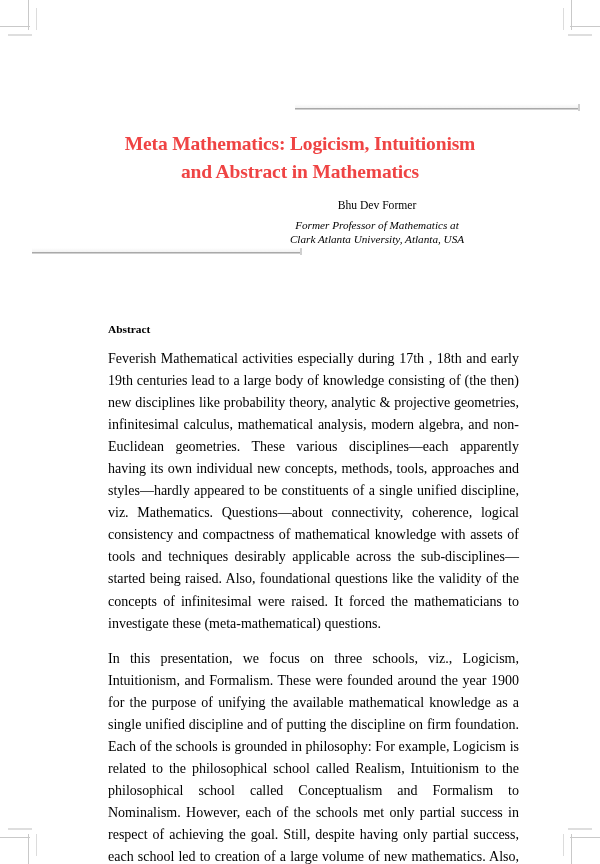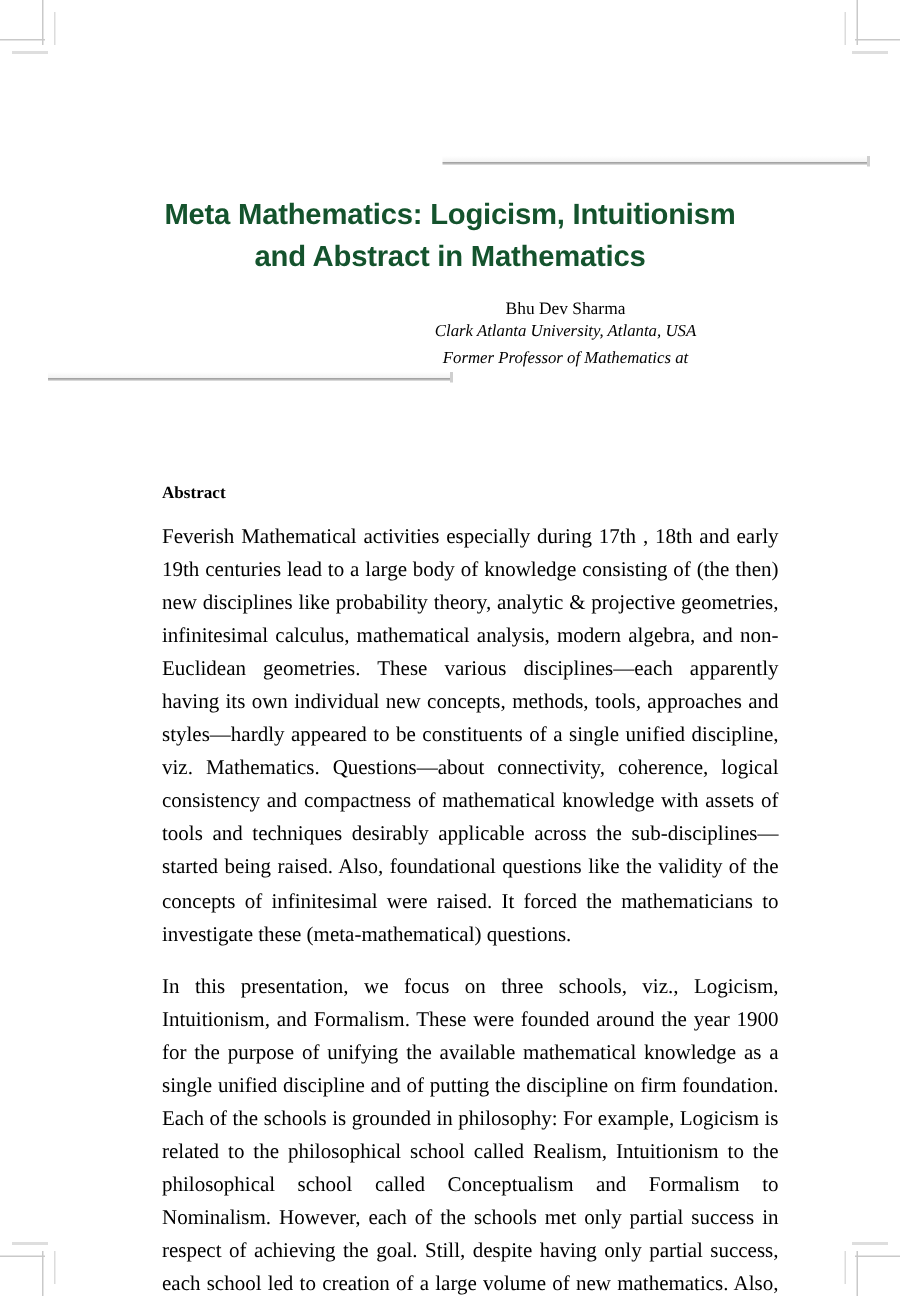--- a/index.html
+++ b/index.html
@@ -125,26 +125,26 @@
 
   
   .title-block {
     position: absolute;
     left: 60px;
     top: 130px;
     width: 480px;
     text-align: center;
   }
   .doc-title {
-    font-family: Liberation Sans, sans-serif;
+    font-family: Liberation Serif, serif;
     font-weight: bold;
     font-size: 19.5px;
     line-height: 1.42;
     letter-spacing: -0.15px;
-    color: #14532d;
+    color: #ef4444;
     margin: 0;
   }
 
   
   .author-block {
     position: absolute;
     left: 246px;
     top: 199px;
     width: 262px;
     text-align: center;
@@ -228,23 +228,23 @@
     <div class="bar"></div>
     <div class="cap"></div>
   </div>
 
   <div class="title-block">
     <div class="doc-title">Meta Mathematics: Logicism, Intuitionism</div>
     <div class="doc-title">and Abstract in Mathematics</div>
   </div>
 
   <div class="author-block">
-    <div class="author-name">Bhu Dev Sharma</div>
+    <div class="author-name">Bhu Dev Former</div>
+    <div class="author-affil">Former Professor of Mathematics at</div>
     <div class="author-affil" style="margin-top:0;">Clark Atlanta University, Atlanta, USA</div>
-    <div class="author-affil">Former Professor of Mathematics at</div>
   </div>
 
   <div class="abstract-block">
     <div class="abstract-heading">Abstract</div>
     <p class="abstract-para">Feverish Mathematical activities especially during 17th , 18th and early 19th centuries lead to a large body of knowledge consisting of (the then) new disciplines like probability theory, analytic &amp; projective geometries, infinitesimal calculus, mathematical analysis, modern algebra, and non-Euclidean geometries. These various disciplines—each apparently having its own individual new concepts, methods, tools, approaches and styles—hardly appeared to be constituents of a single unified discipline, viz. Mathematics. Questions—about connectivity, coherence, logical consistency and compactness of mathematical knowledge with assets of tools and techniques desirably applicable across the sub-disciplines— started being raised. Also, foundational questions like the validity of the concepts of infinitesimal were raised. It forced the mathematicians to investigate these (meta-mathematical) questions.</p>
     <p class="abstract-para">In this presentation, we focus on three schools, viz., Logicism, Intuitionism, and Formalism. These were founded around the year 1900 for the purpose of unifying the available mathematical knowledge as a single unified discipline and of putting the discipline on firm foundation. Each of the schools is grounded in philosophy: For example, Logicism is related to the philosophical school called Realism, Intuitionism to the philosophical school called Conceptualism and Formalism to Nominalism. However, each of the schools met only partial success in respect of achieving the goal. Still, despite having only partial success, each school led to creation of a large volume of new mathematics. Also, each of the schools contributed to the ongoing computer/information revolution.</p>
   </div>
 
 </div>
 

